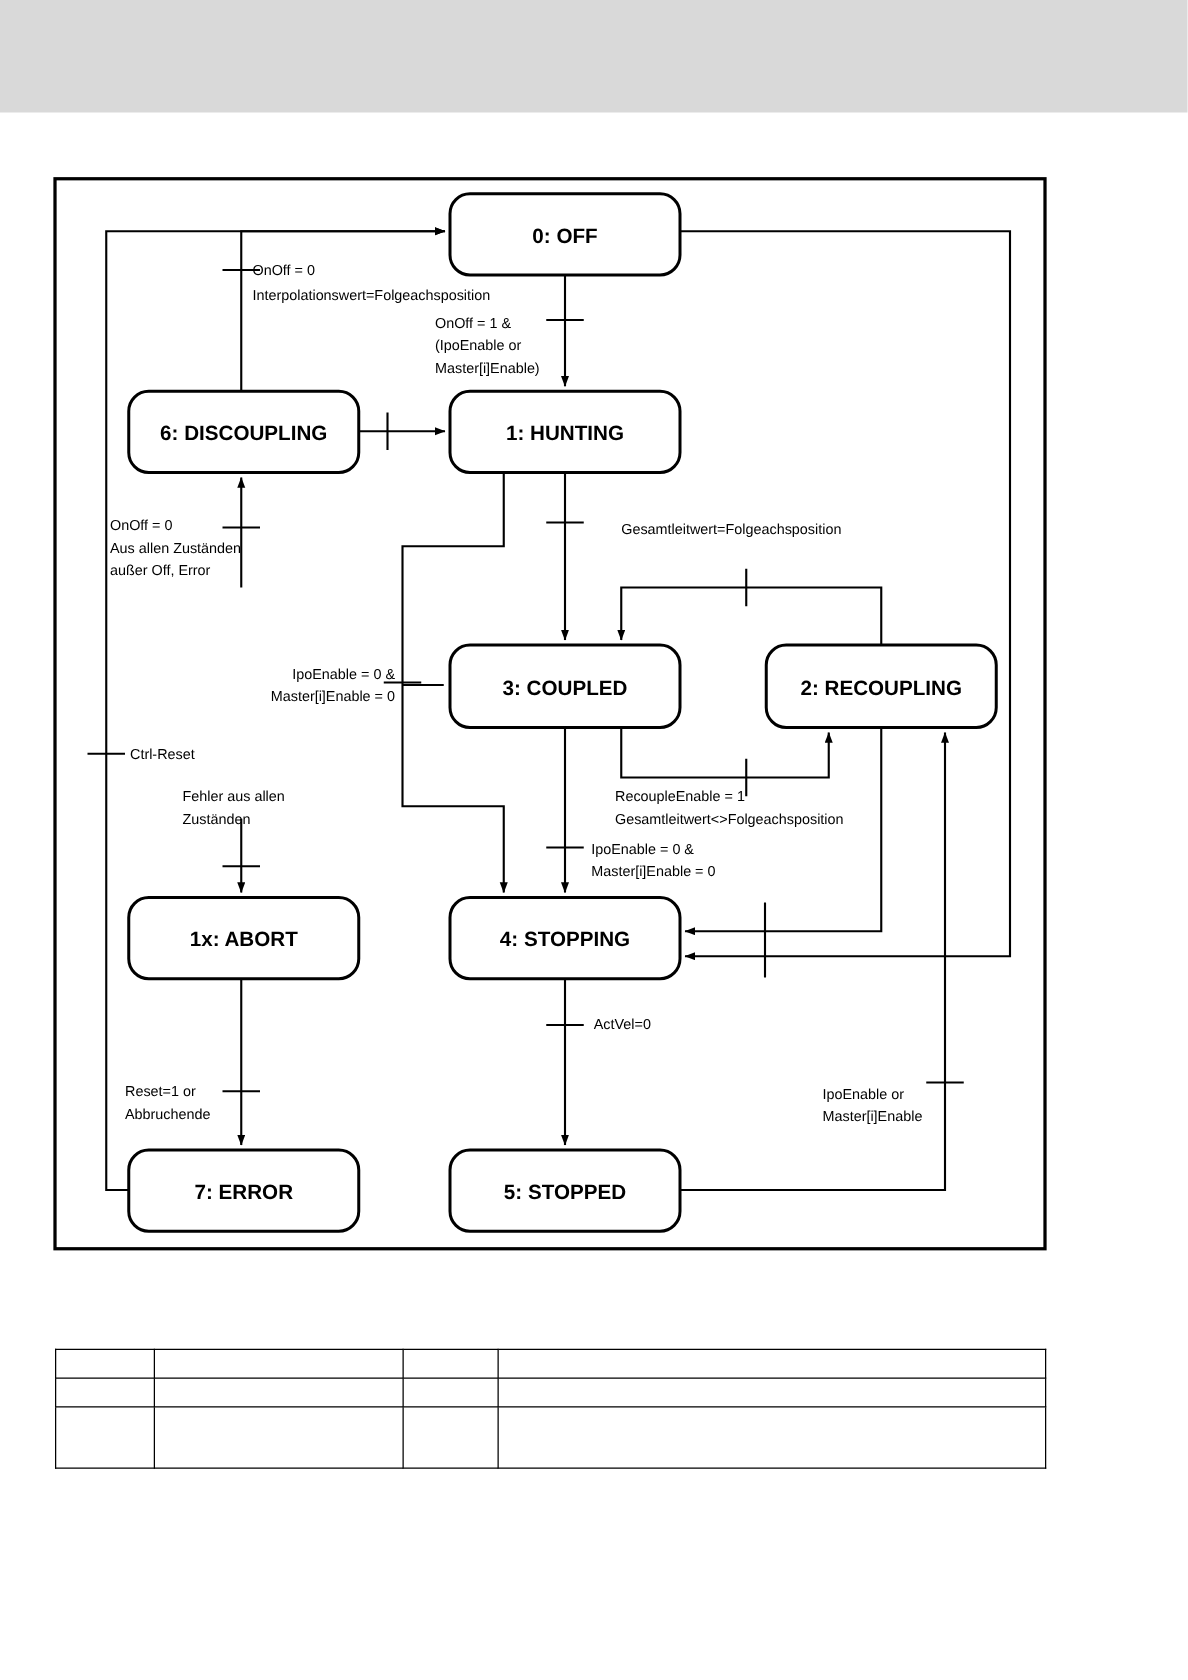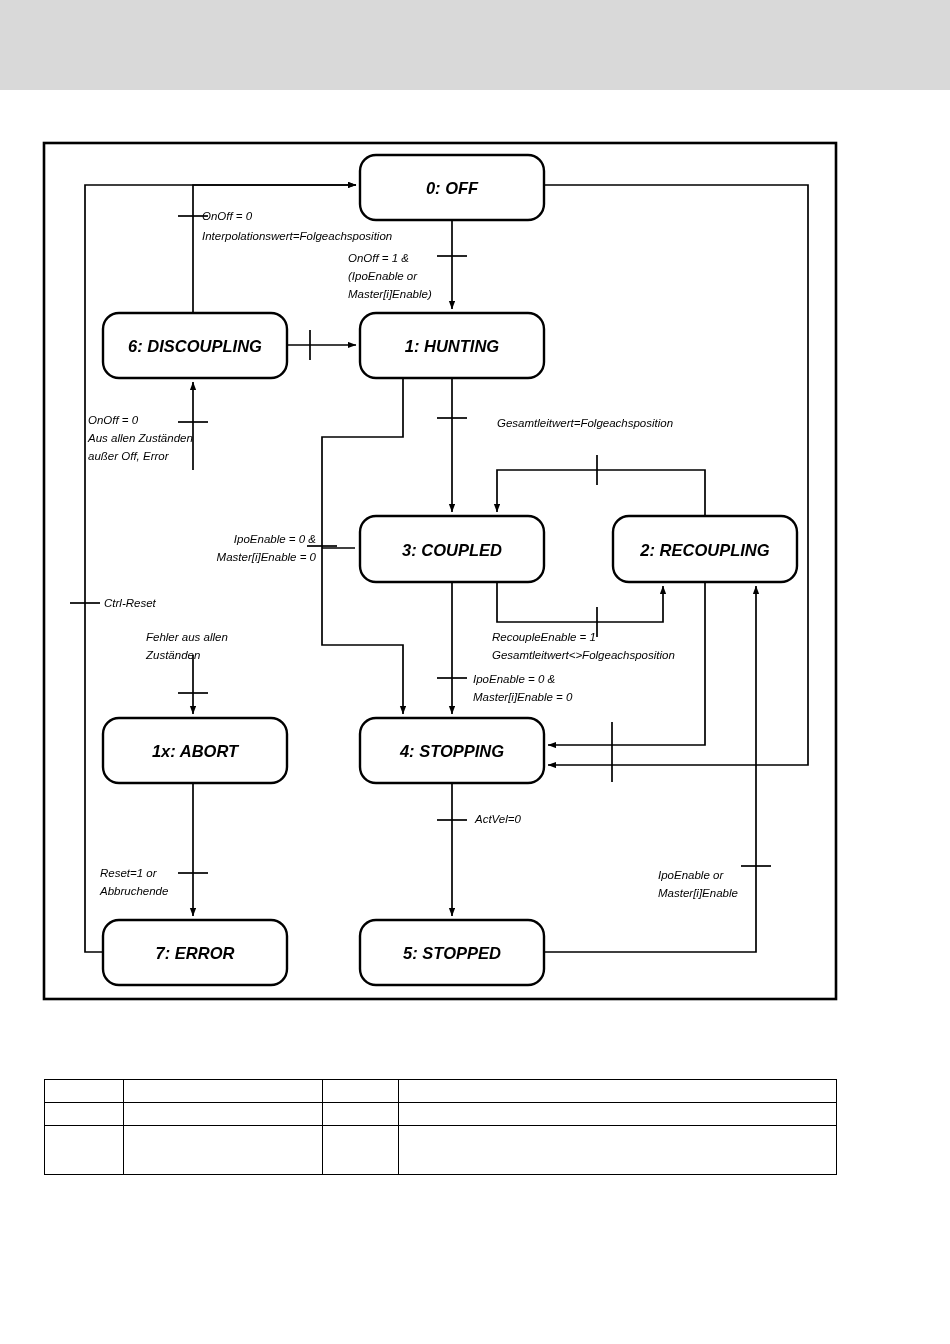--- a/index.html
+++ b/index.html
@@ -1,18 +1,18 @@
 <!DOCTYPE html>
 <html><head>
 <meta charset="utf-8">
 <style>
   html,body{margin:0;padding:0;background:#fff;}
   body{width:950px;height:1344px;font-family:"Liberation Sans",sans-serif;position:relative;overflow:hidden;}
   #header-band{position:absolute;left:0;top:0;width:950px;height:90px;background:#d9d9d9;}
-  #diagram-wrap{position:absolute;left:0;top:0;width:828px;height:1060px;font-style:italic;}
+  #diagram-wrap{position:absolute;left:0;top:0;width:828px;height:1060px;}
   #bottom-table{position:absolute;left:44px;top:1079px;width:793px;border-collapse:collapse;}
   #bottom-table td{border:1px solid #000;padding:0;height:22px;font-size:11px;color:#000;vertical-align:top;}
   #bottom-table tr.tall td{height:48px;}
   #bottom-table td.c1{width:78px;}
   #bottom-table td.c2{width:200px;}
   #bottom-table td.c3{width:75px;}
   #bottom-table td.c4{width:440px;}
   .stlabel{font-weight:bold;font-size:16.5px;fill:#000;font-family:"Liberation Sans",sans-serif;}
   .cond{font-size:11.5px;fill:#000;font-family:"Liberation Sans",sans-serif;}
   .frame{fill:none;stroke:#000;stroke-width:2.6;}

